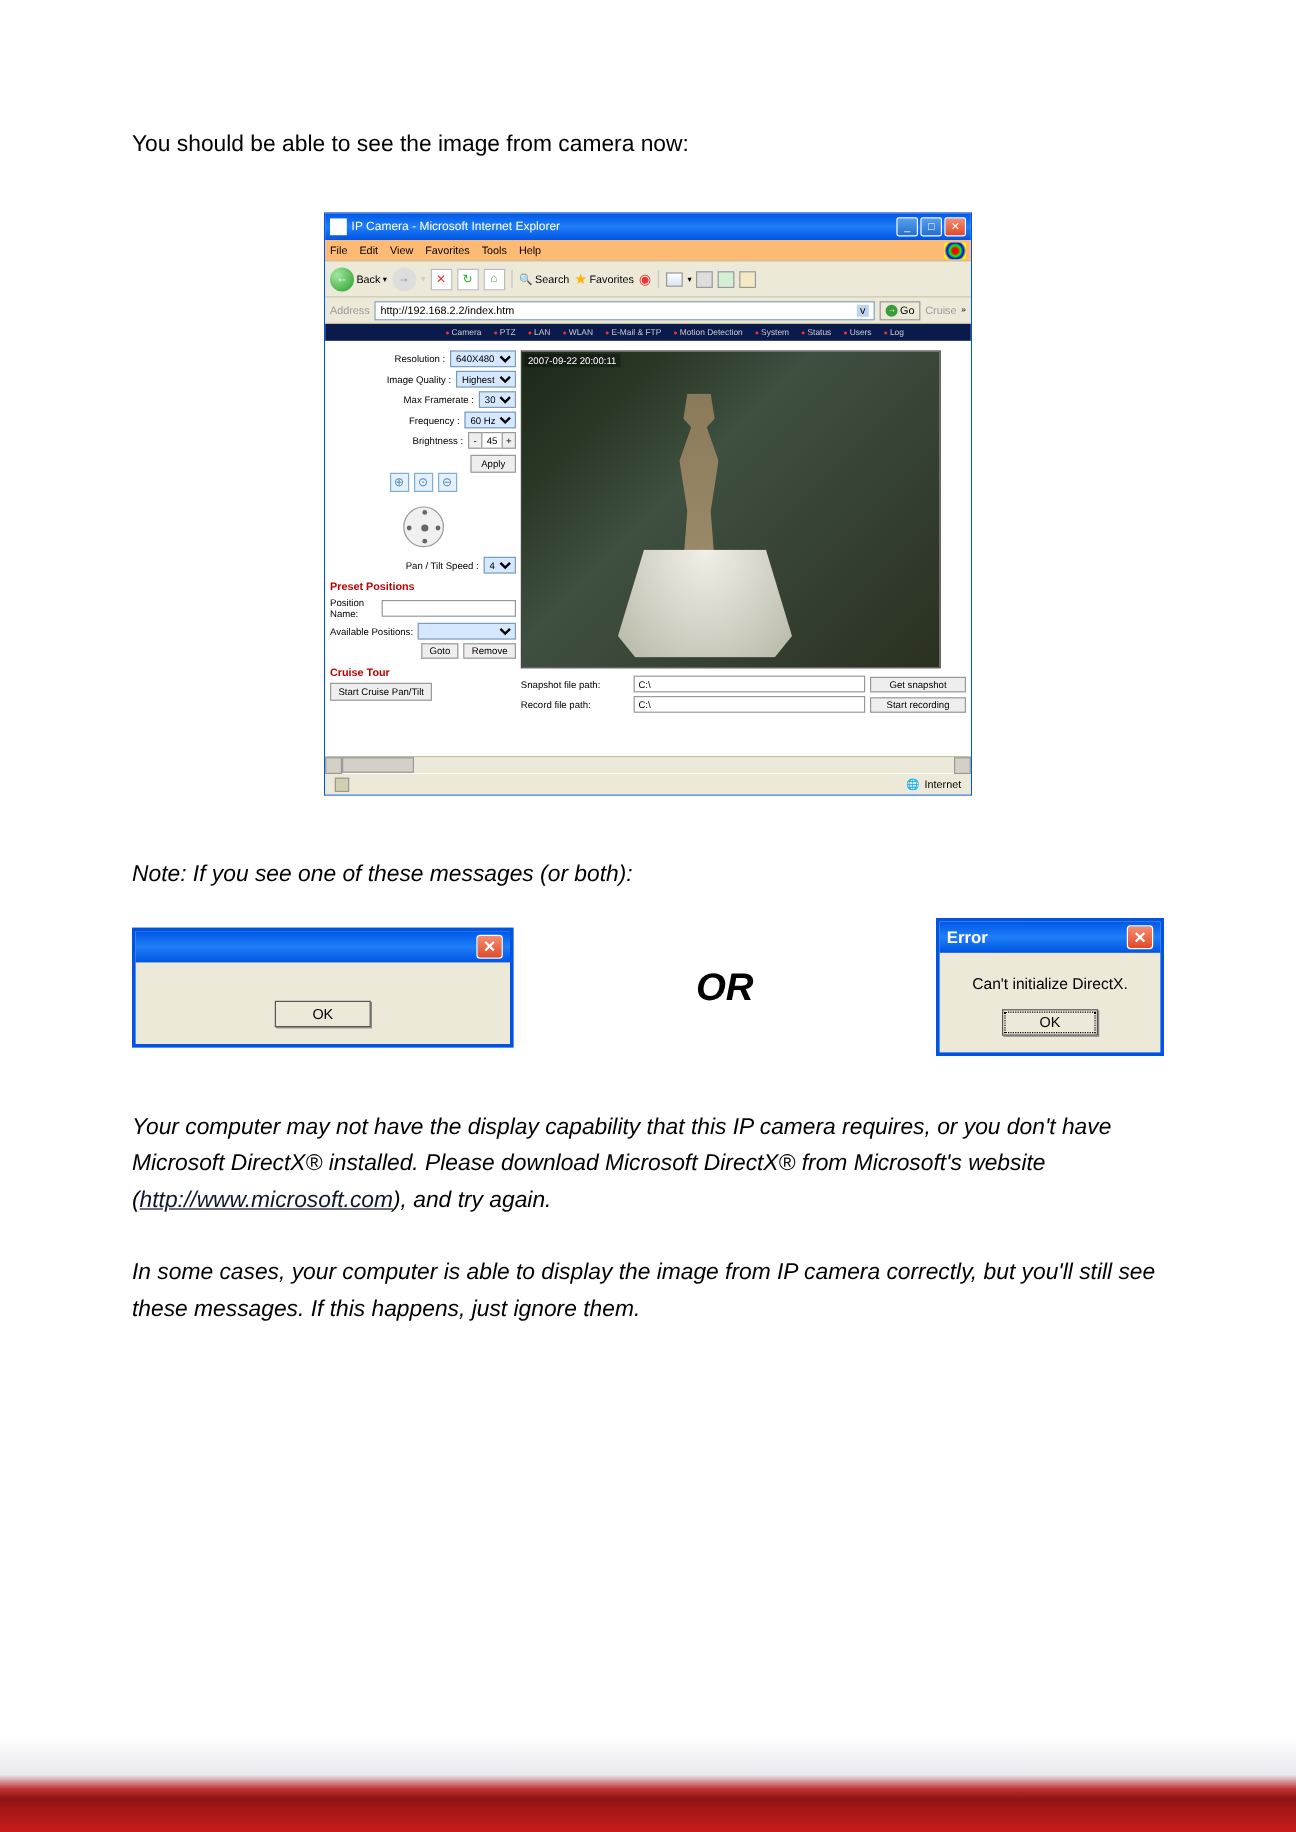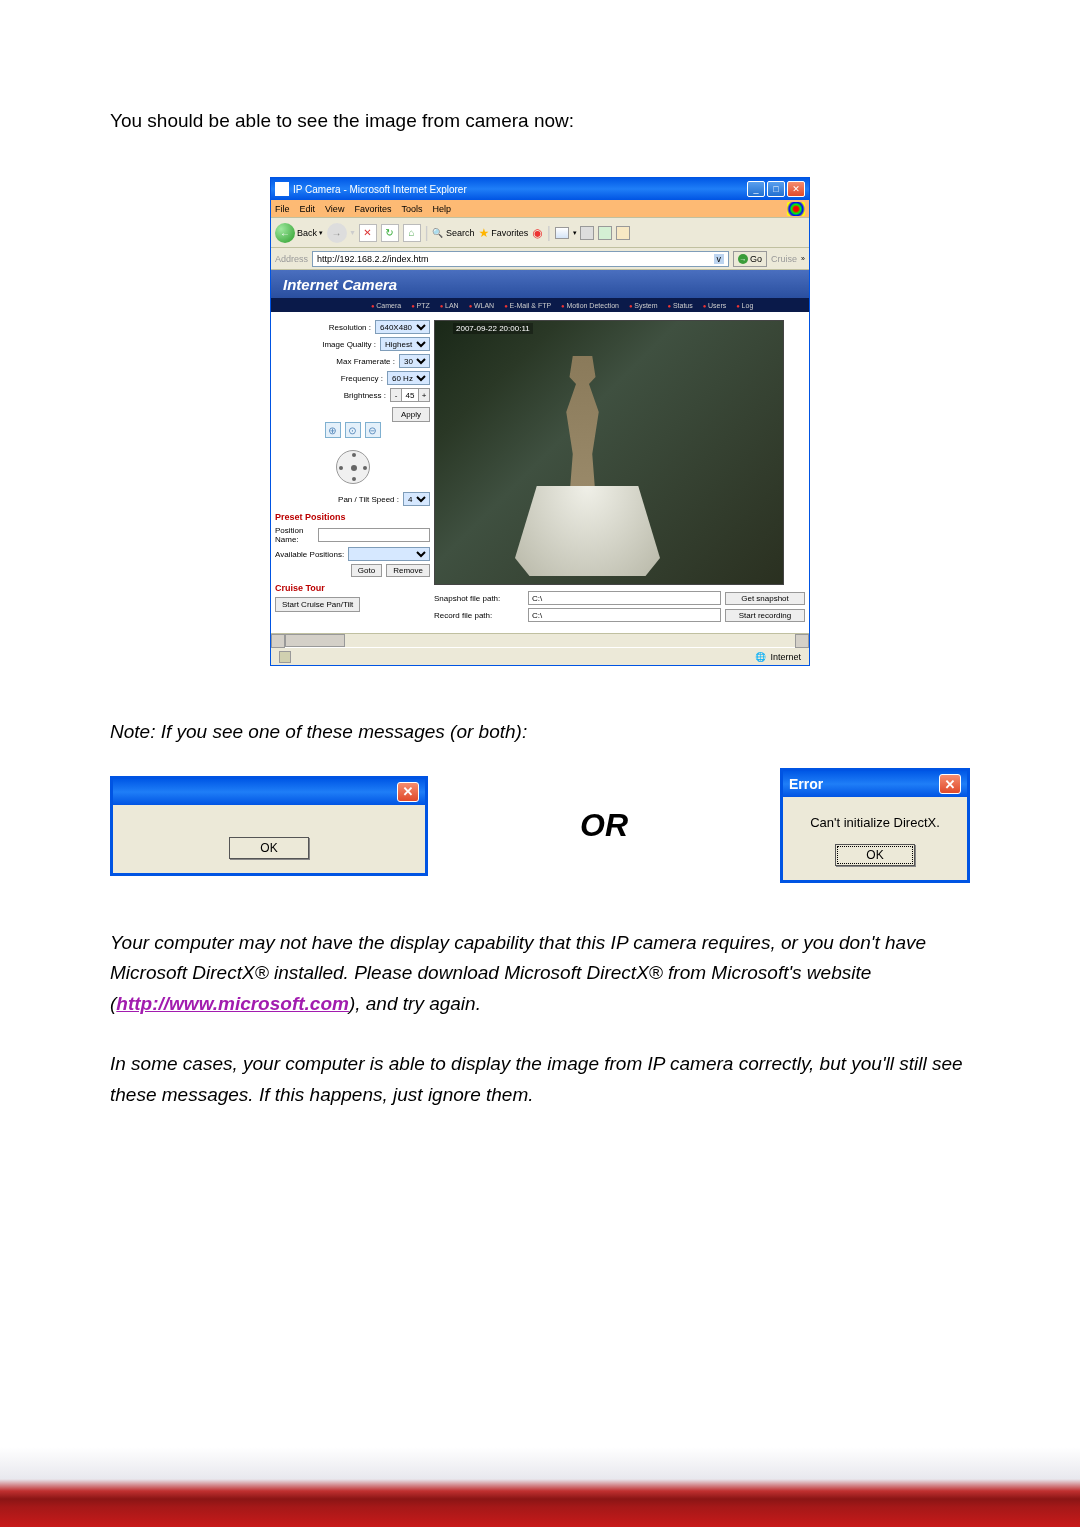--- a/index.html
+++ b/index.html
@@ -66,21 +66,21 @@
     .preset-heading { color: #b00; font-size: 9px; font-weight: bold; margin: 6px 0 4px; }
     .pos-row { display: flex; align-items: center; gap: 4px; margin-bottom: 3px; }
     .pos-row input[type=text] { flex: 1; border: 1px solid #999; height: 14px; font-size: 8px; }
     .pos-row select { flex: 1; border: 1px solid #7f9db9; height: 14px; font-size: 8px; background:#d6e8ff;}
     .goto-btns { display: flex; justify-content: flex-end; gap: 4px; margin-bottom: 6px;}
     .goto-btns button { border: 1px solid #999; background: #eee; font-size: 8px; padding: 1px 6px;}
     .cruise-btn { border: 1px solid #999; background: #eee; font-size: 8px; padding: 2px 6px; }
     
     .cam-right { flex: 1; }
     .cam-video { width: 350px; height: 265px; background: linear-gradient(135deg,#1a2818 0%,#2a3826 20%,#3f5040 40%,#2a3020 100%); position: relative; border:1px solid #444;}
-    .cam-ts { position: absolute; top: 2px; left: 18px; font-size: 8px; color: #fff; background: rgba(0,0,0,0.3); padding: 1px 3px; }
+    .cam-ts { position: absolute; top: 2px; left: 2px; font-size: 8px; color: #fff; background: rgba(0,0,0,0.3); padding: 1px 3px; }
     .statue { position:absolute; left:115px; top:35px; width:65px; height:140px; background:linear-gradient(to bottom,#8a7a5a,#9a8a6a); clip-path: polygon(35% 0,65% 0,70% 15%,60% 20%,75% 40%,65% 70%,70% 100%,30% 100%,35% 70%,25% 40%,40% 20%,30% 15%); }
     .lamp { position:absolute; left:80px; top:165px; width:145px; height:90px; background:radial-gradient(ellipse at top,#f0f0e8,#b8b8a8); clip-path: polygon(15% 0,85% 0,100% 80%,90% 100%,10% 100%,0 80%); }
     .cam-controls { margin-top: 6px; font-size: 8px; }
     .cc-row { display: flex; align-items: center; gap: 4px; margin-bottom: 3px; }
     .cc-row label { width: 90px; }
     .cc-row input { flex: 1; border: 1px solid #999; height: 14px; padding: 0 3px; font-size: 8px;}
     .cc-row button { border: 1px solid #999; background: #eee; padding: 1px 8px; font-size: 8px; width: 80px;}
     
     .ie-scroll { height: 14px; background: #ece9d8; border-top: 1px solid #c0c0a0; display:flex; }
     .scroll-arrow { width:14px; height:14px; background:#d4d0c8; border:1px solid #999; }
@@ -98,21 +98,21 @@
     .dlg-title { color:#fff; font-weight:bold; font-size:14px; flex:1;}
     .dlg-x { width: 22px; height: 20px; background: linear-gradient(to bottom,#f58d6f,#e04a2b); border: 1px solid #fff; border-radius: 3px; display: flex; align-items: center; justify-content: center; color: #fff; font-weight: bold; font-size: 13px; }
     .dlg-body { padding: 18px 18px 14px; text-align: center; font-size: 13px; }
     .dlg-ok { border: 1px solid #555; background: #ece9d8; padding: 3px 30px; font-size: 12px; margin-top: 14px; box-shadow: 1px 1px 0 #888;}
     .dlg-ok.dotted { outline: 1px dotted #000; outline-offset: -3px;}
     .dlg1 { width: 318px; }
     .dlg2 { width: 190px; }
     .or-text { font-style: italic; font-weight: bold; font-size: 32px; text-align: right; }
     
     .explain { font-style: italic; font-size: 19px; margin-top: 45px; line-height: 1.6; }
-    .explain a { color: #a21caf; text-decoration: underline; font-weight: bold; }
+    .explain a { color: #0f172a; text-decoration: underline; }
     .explain2 { font-style: italic; font-size: 19px; margin-top: 30px; line-height: 1.6; }
     
     .footer { position: absolute; bottom: 0; left: 0; right: 0; height: 80px; background: linear-gradient(to bottom, #fff 0%, #e8e8ee 40%, #c03030 55%, #8a1515 65%, #a51818 75%, #c81a1a 100%); }
     .pagenum { position: absolute; bottom: 38px; left: 0; right: 0; text-align: center; font-size: 12px; }
   </style>
 </head>
 <body>
 
 <div class="page">
   <p class="intro">You should be able to see the image from camera now:</p>
@@ -175,23 +175,20 @@
       </div>
       <div class="ie-go">
         <div class="ie-go-arrow">→</div>
         <span>Go</span>
       </div>
       <span class="ie-links">Cruise</span>
       <span style="font-size:7px">»</span>
     </div>
 
     <div class="ie-content">
-      <div class="cam-header">
-        <span class="cam-header-text">Internet Camera</span>
-      </div>
       <div class="cam-navbar">
         <span>Camera</span>
         <span>PTZ</span>
         <span>LAN</span>
         <span>WLAN</span>
         <span>E-Mail &amp; FTP</span>
         <span>Motion Detection</span>
         <span>System</span>
         <span>Status</span>
         <span>Users</span>

